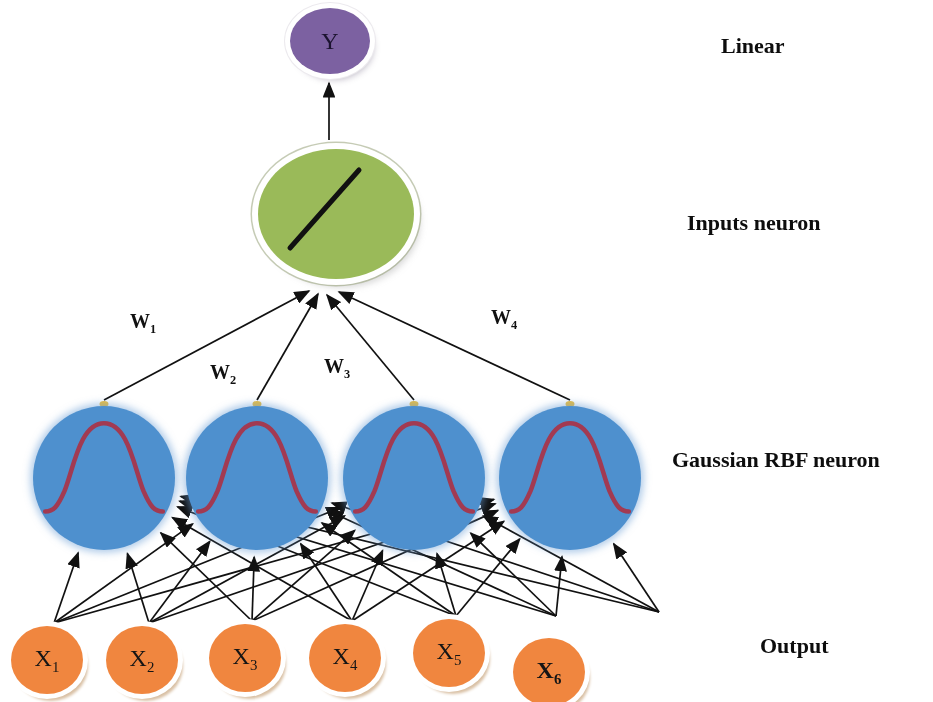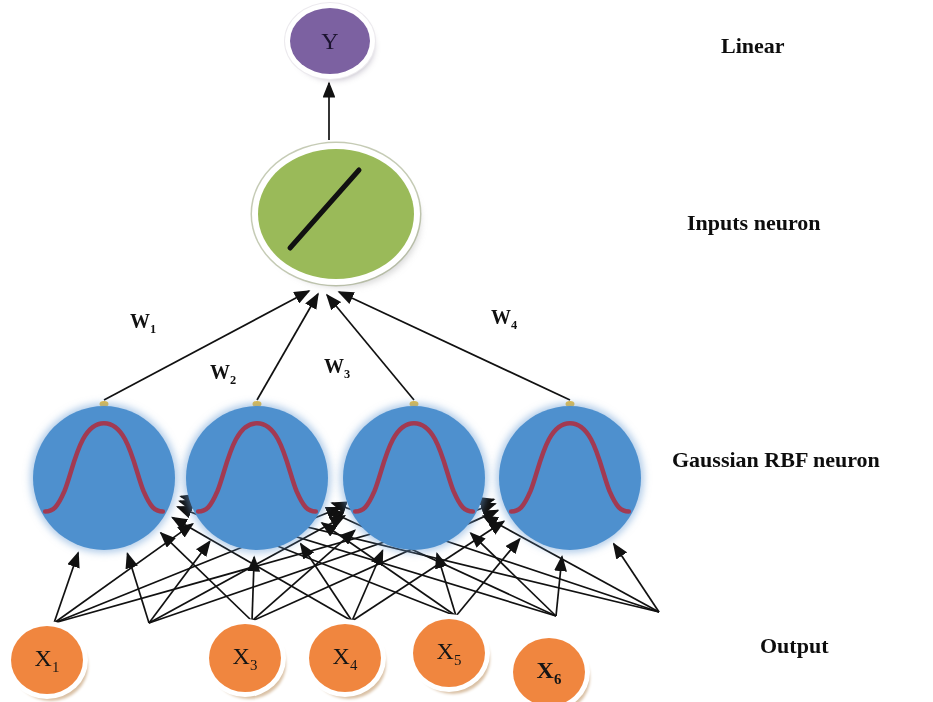--- a/index.html
+++ b/index.html
@@ -120,20 +120,23 @@
   </div>
   <div class="node node-rbf" style="left: 499px; top: 406px; width: 142px; height: 144px;">
     <svg viewBox="0 0 140 142">
       <path class="curve-path" d="M 12 104 C 20 104 24 100 31 84 C 40 62 46 17 70 17 C 94 17 100 62 109 84 C 116 100 120 104 128 104"></path>
     </svg>
   </div>
 
   <div class="node node-input" style="left: 11px; top: 626px; width: 72px; height: 68px;">
     <span class="input-letter"><span>X</span><sub>1</sub></span>
   </div>
+  <div class="node node-input" style="left: 106px; top: 626px; width: 72px; height: 68px;">
+    <span class="input-letter"><span>X</span><sub>2</sub></span>
+  </div>
   <div class="node node-input" style="left: 209px; top: 624px; width: 72px; height: 68px;">
     <span class="input-letter"><span>X</span><sub>3</sub></span>
   </div>
   <div class="node node-input" style="left: 309px; top: 624px; width: 72px; height: 68px;">
     <span class="input-letter"><span>X</span><sub>4</sub></span>
   </div>
   <div class="node node-input" style="left: 413px; top: 619px; width: 72px; height: 68px;">
     <span class="input-letter"><span>X</span><sub>5</sub></span>
   </div>
   <div class="node node-input" style="left: 513px; top: 638px; width: 72px; height: 68px; font-weight: bold;">

